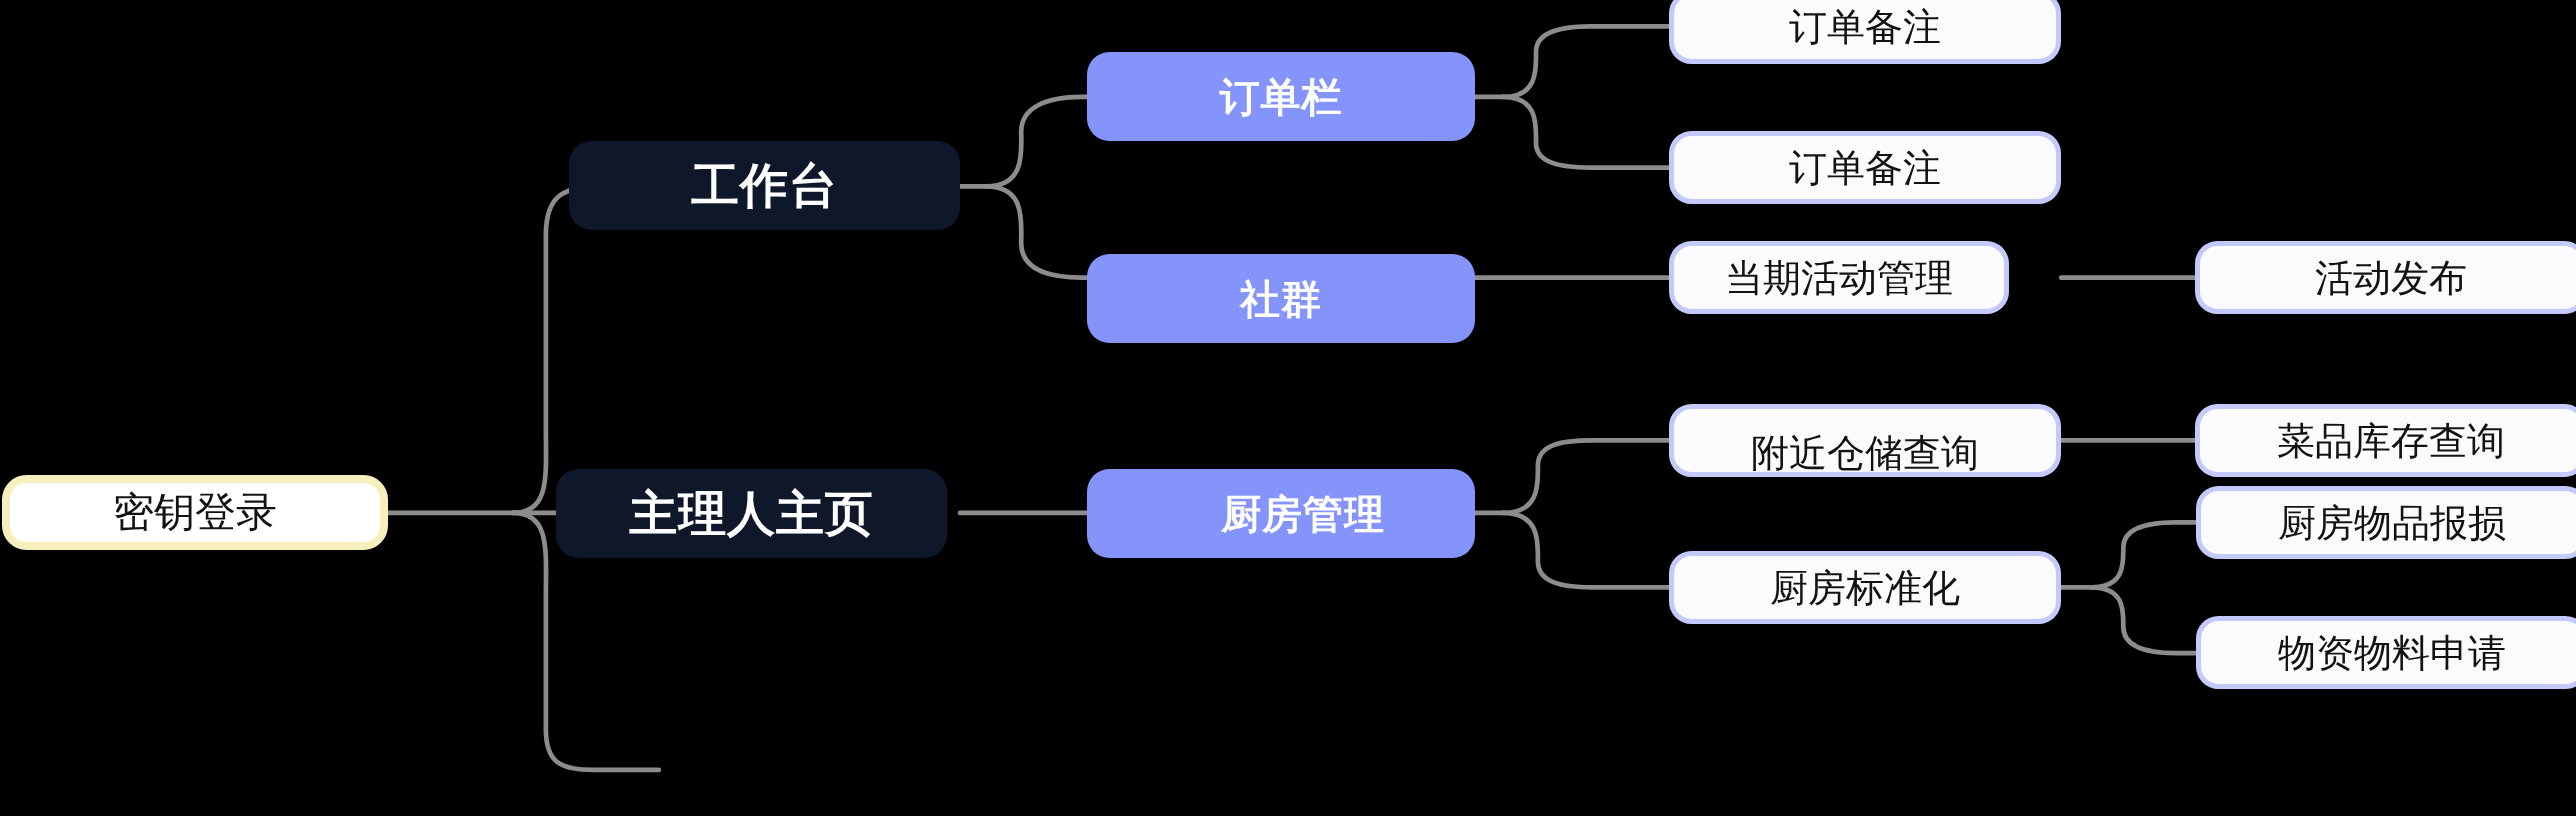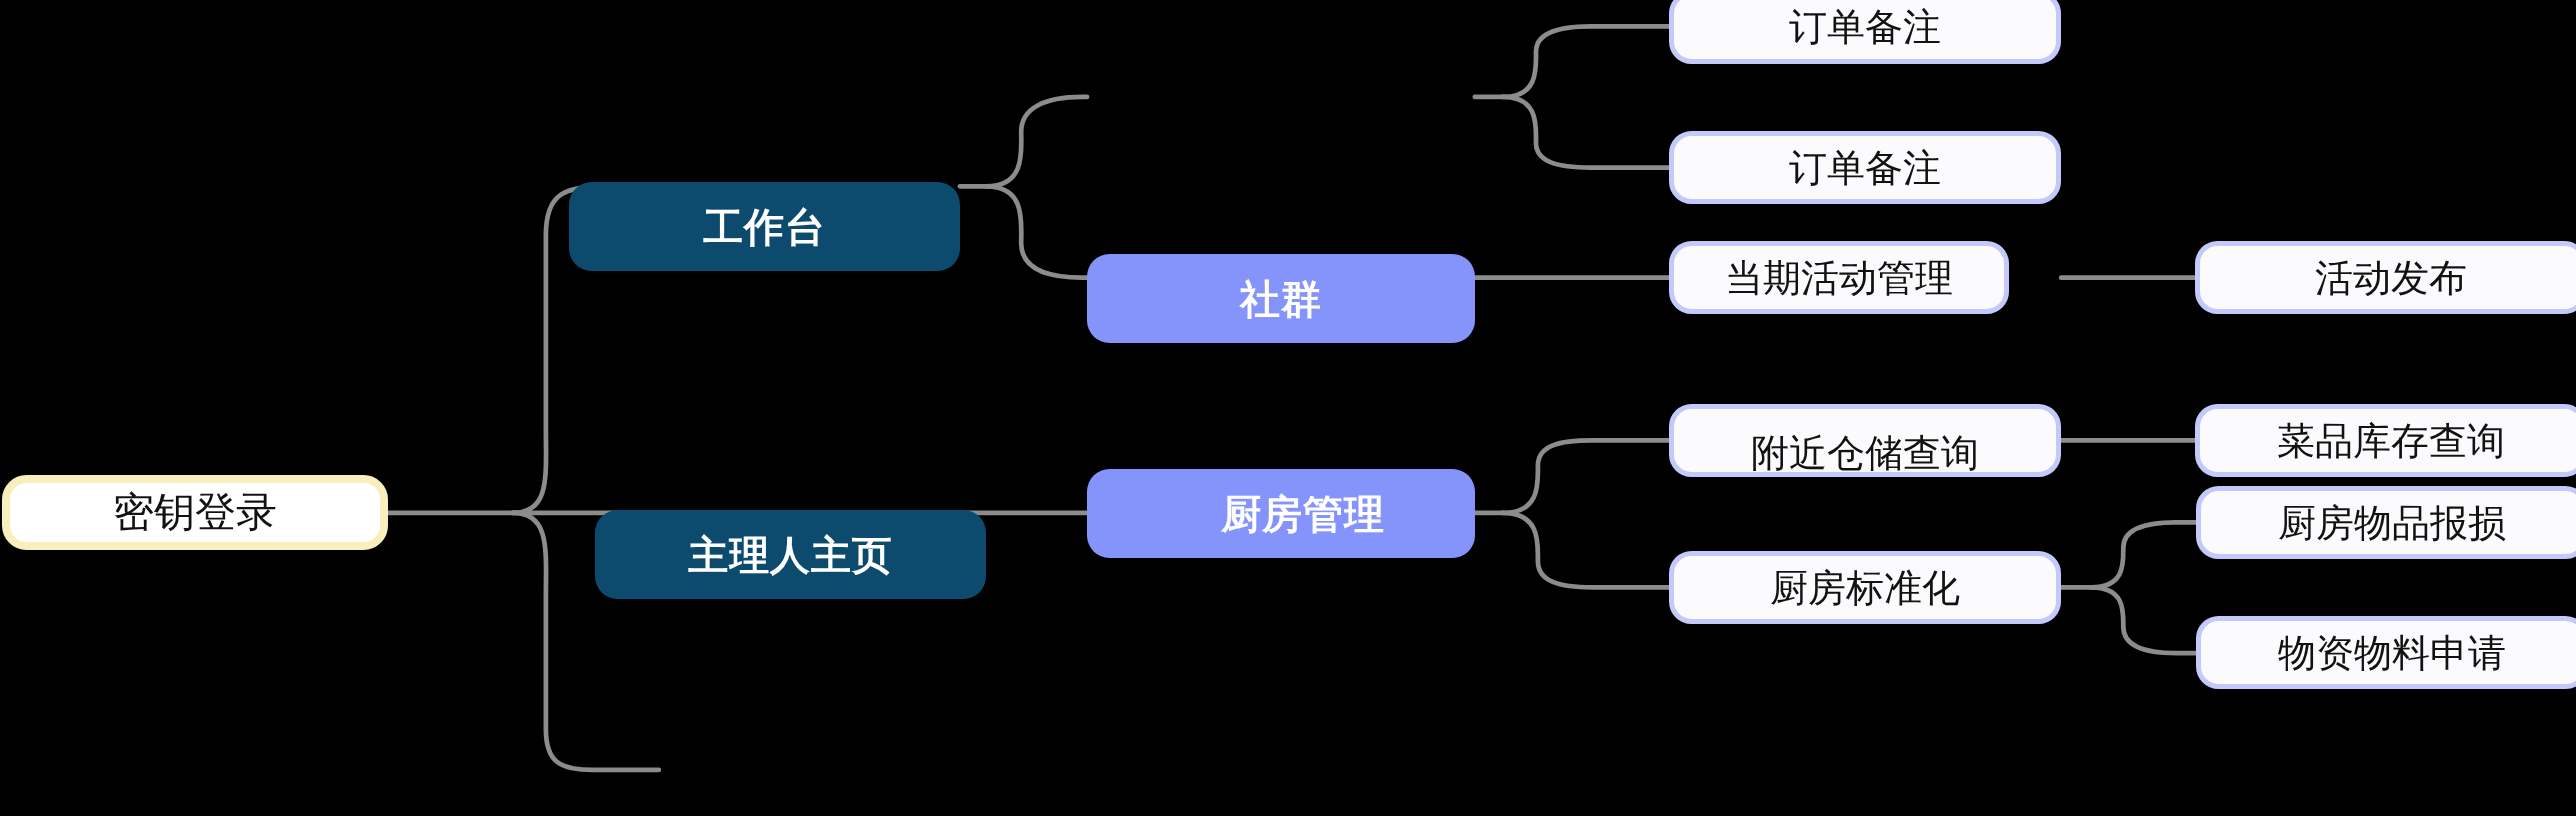--- a/index.html
+++ b/index.html
@@ -24,26 +24,25 @@
   .n-root{
     background:#ffffff;
     border:8.5px solid #f7f0bd;
     border-radius:24.5px;
     color:#121212;
     font-size:41px;font-weight:400;
     box-shadow:0 0 0 0 rgba(0,0,0,0);
   }
   
   .n-l2{
-    background:#0c4a6e;
+    background:#0f172a;
     color:#ffffff;
-    font-size:40px;font-weight:700;
+    font-size:48px;font-weight:700;
     border-radius:22.6px;
     letter-spacing:0.9px;
-    margin-top:41px;
   }
   
   .n-l3{
     background:#8494fb;
     color:#ffffff;
     font-size:40px;font-weight:700;
     border-radius:22.6px;
     letter-spacing:0.9px;
   }
   
@@ -98,28 +97,31 @@
   </svg>
 
   <div class="node n-root" style="left:1.9px;top:475px;width:386px;height:75px;text-align:center;">
     <span class="lbl">密钥登录</span>
   </div>
 
   <div class="node n-l2" style="left:569px;top:141px;width:391px;height:89px;">
     <span class="lbl">工作台</span>
   </div>
 
-  <div class="node n-l2" style="left:595px;top:469px;width:391px;height:89px;justify-content:center;">
+  <div class="node n-l2" style="left:556px;top:469px;width:391px;height:89px;justify-content:center;">
     <span class="lbl">主理人主页</span>
   </div>
 
   <div class="node n-stub" style="left:659px;top:751px;width:38px;height:38px;">
     <span class="lbl"></span>
   </div>
 
+  <div class="node n-l3" style="left:1087px;top:52px;width:388px;height:89px;">
+    <span class="lbl">订单栏</span>
+  </div>
 
   <div class="node n-l3" style="left:1087px;top:254px;width:388px;height:89px;">
     <span class="lbl">社群</span>
   </div>
 
   <div class="node n-l3" style="left:1087px;top:469px;width:388px;height:89px;padding-left:44px;">
     <span class="lbl">厨房管理</span>
   </div>
 
   <div class="node n-leaf" style="left:1669px;top:-9.4px;width:392px;height:73px;">

